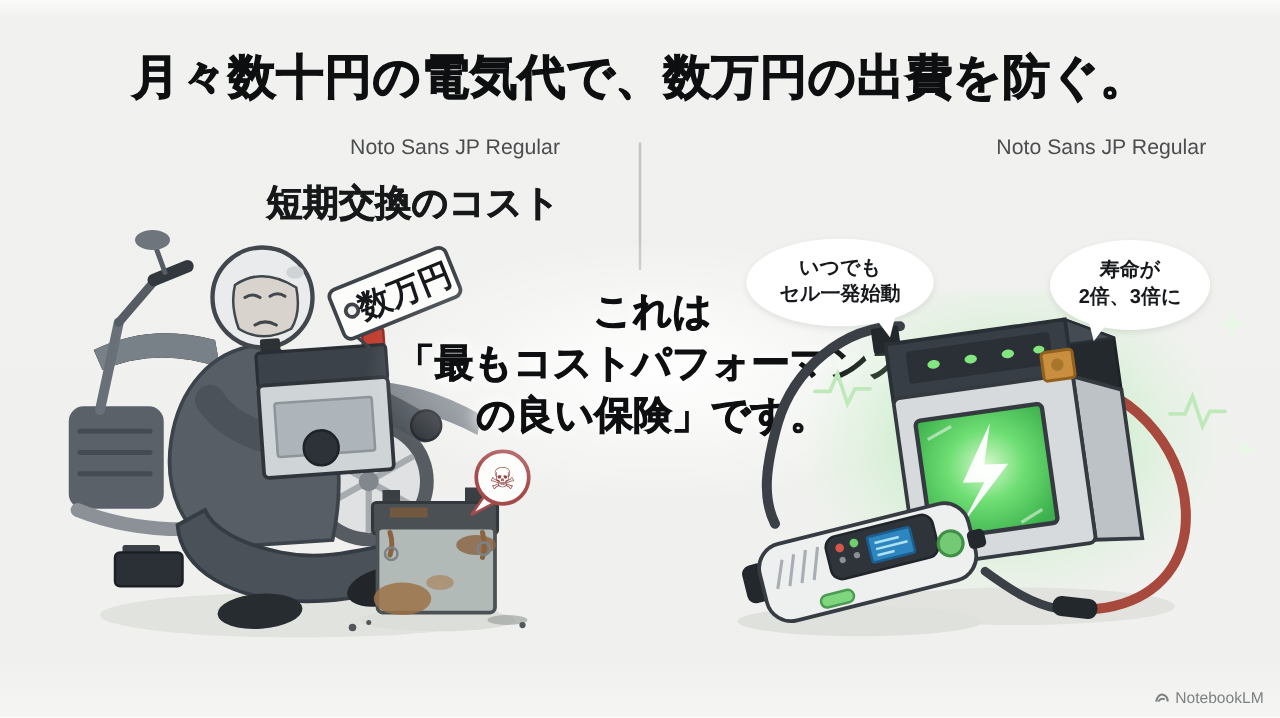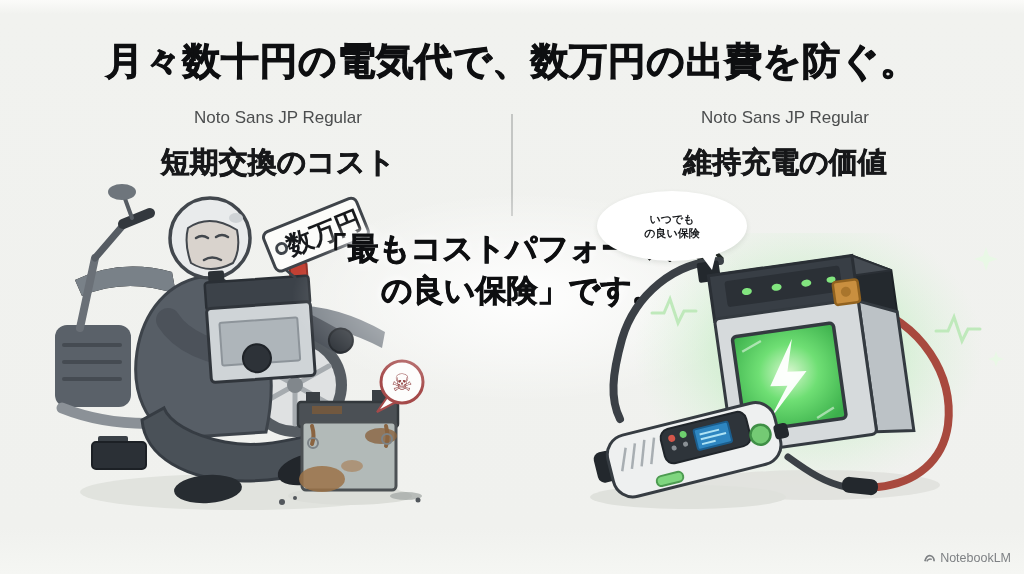--- a/index.html
+++ b/index.html
@@ -6,21 +6,21 @@
   .canvas{
     position:relative;width:1024px;height:574px;overflow:hidden;
     background:linear-gradient(180deg,#fbfbf9 0,#f1f2ef 14px,#f0f1ee 92%,#f5f6f3 100%);
     font-family:"Liberation Sans","DejaVu Sans",sans-serif;color:#101113;
   }
   .title{
     position:absolute;top:36px;left:0;right:0;text-align:center;
     font-size:38px;font-weight:900;letter-spacing:.5px;color:#0e0f11;
     -webkit-text-stroke:1px #0e0f11;
   }
-  .col-header{position:absolute;top:108px;text-align:center;}
+  .col-header{position:absolute;top:108px;text-align:right;}
   .col-header.left{left:108px;width:340px;}
   .col-header.right{left:605px;width:360px;}
   .font-label{font-size:17px;font-weight:400;color:#4b4d4e;}
   .col-heading{font-size:29px;font-weight:900;color:#17181a;margin-top:15px;-webkit-text-stroke:.6px #17181a;}
   .divider{position:absolute;left:511px;top:114px;width:2px;height:102px;background:#c4c6c4;}
   .center-glow{
     position:absolute;left:292px;top:192px;width:466px;height:210px;border-radius:50%;
     background:radial-gradient(closest-side,rgba(255,255,255,.95),rgba(255,255,255,0));
     pointer-events:none;
   }
@@ -29,21 +29,21 @@
     font-size:31px;font-weight:900;line-height:1.34;color:#0e0f11;
     -webkit-text-stroke:.8px #0e0f11;
     text-shadow:0 0 10px #ffffff,0 0 18px #ffffff;
   }
   .scene{position:absolute;}
   .scene.left{left:50px;top:180px;}
   .scene.right{left:580px;top:233px;}
   .bubble{
     position:absolute;background:#ffffff;border-radius:50%;
     display:flex;flex-direction:column;align-items:center;justify-content:center;
-    font-size:11px;font-weight:800;line-height:1.3;color:#17191c;text-align:center;
+    font-size:16px;font-weight:800;line-height:1.3;color:#17191c;text-align:center;
     box-shadow:0 2px 5px rgba(60,70,60,.12);
   }
   .bubble .tail{position:absolute;width:20px;height:20px;background:#ffffff;}
   .bubble.start{left:597px;top:191px;width:150px;height:70px;}
   .bubble.start .tail{bottom:-9px;right:30px;clip-path:polygon(0 0,100% 0,75% 100%);}
   .bubble.life{left:840px;top:192px;width:128px;height:72px;}
   .bubble.life .tail{bottom:-9px;left:30px;clip-path:polygon(0 0,100% 0,25% 100%);}
   .footer-note{
     position:absolute;left:0;right:0;top:531px;text-align:center;
     font-size:19px;font-weight:800;color:#151719;-webkit-text-stroke:.4px #151719;
@@ -60,21 +60,20 @@
 
   <div class="title">月々数十円の電気代で、数万円の出費を防ぐ。</div>
 
   <div class="col-header left">
     <div class="font-label">Noto Sans JP Regular</div>
     <div class="col-heading">短期交換のコスト</div>
   </div>
   <div class="divider"></div>
   <div class="col-header right">
     <div class="font-label">Noto Sans JP Regular</div>
-    <div class="col-heading">維持充電の価値</div>
   </div>
 
   <svg class="scene left" width="400" height="345" viewBox="0 0 400 345">
     <ellipse cx="190" cy="312" rx="160" ry="18" fill="#e1e3de"></ellipse>
 
     <g stroke-linecap="round">
       <circle cx="245" cy="205" r="52" fill="#565c62"></circle>
       <circle cx="245" cy="205" r="41" fill="#dfe1e2"></circle>
       <g stroke="#a6abaf" stroke-width="5">
         <line x1="245" y1="166" x2="245" y2="244"></line>
@@ -160,20 +159,21 @@
     </g>
 
     <g>
       <rect x="48" y="256" width="30" height="11" rx="2" fill="#3a4046"></rect>
       <rect x="42" y="262" width="54" height="27" rx="4" fill="#2b3036" stroke="#1c2025" stroke-width="2"></rect>
     </g>
   </svg>
 
   <div class="center-glow"></div>
   <div class="center-msg">
+    <div>これは</div>
     <div>「最もコストパフォーマンス</div>
     <div>の良い保険」です。</div>
   </div>
 
   <svg class="scene right" width="440" height="292" viewBox="0 0 440 292">
     <defs>
       <radialGradient id="glowG" cx="50%" cy="50%" r="50%">
         <stop offset="0%" stop-color="#8ce58a" stop-opacity=".55"></stop>
         <stop offset="55%" stop-color="#a9ecaa" stop-opacity=".33"></stop>
         <stop offset="100%" stop-color="#c9f3c8" stop-opacity="0"></stop>
@@ -247,21 +247,26 @@
       </g>
       <circle cx="182" cy="218" r="10" fill="#74ca74" stroke="#3f8f46" stroke-width="2.5"></circle>
       <rect x="70" y="234" width="27" height="10" rx="5" fill="#7fd67f" stroke="#4d9b51" stroke-width="2"></rect>
       <rect x="196" y="212" width="14" height="15" rx="4" fill="#23282d"></rect>
     </g>
   </svg>
 
   <div class="bubble start">
     <div class="tail"></div>
     <div>いつでも</div>
-    <div>の良い保険</div>
+    <div>セル一発始動</div>
+  </div>
+  <div class="bubble life">
+    <div class="tail"></div>
+    <div>寿命が</div>
+    <div>2倍、3倍に</div>
   </div>
 
 
   <div class="watermark">
     <svg width="13" height="13" viewBox="0 0 14 14">
       <path d="M2,10 Q4,3 8,4 Q12,5 12,10" fill="none" stroke="#7e8184" stroke-width="1.8"></path>
       <path d="M4,10 Q6,6.5 9.5,8" fill="none" stroke="#7e8184" stroke-width="1.6"></path>
     </svg>
     <span>NotebookLM</span>
   </div>

